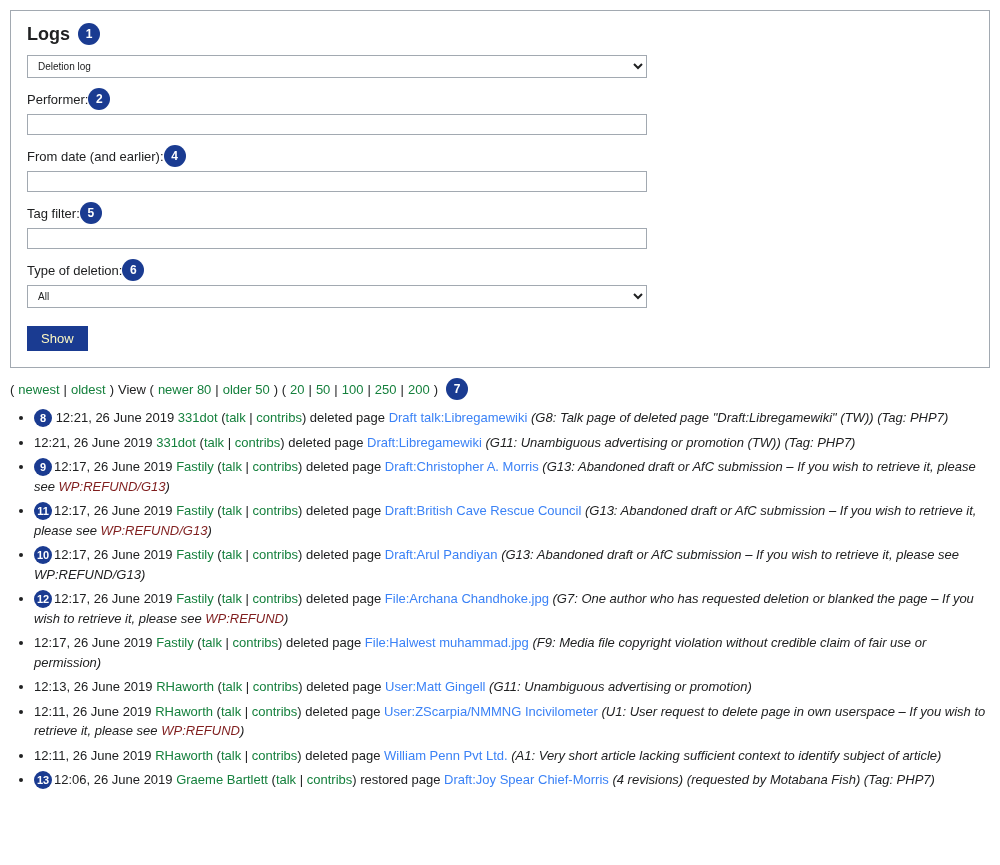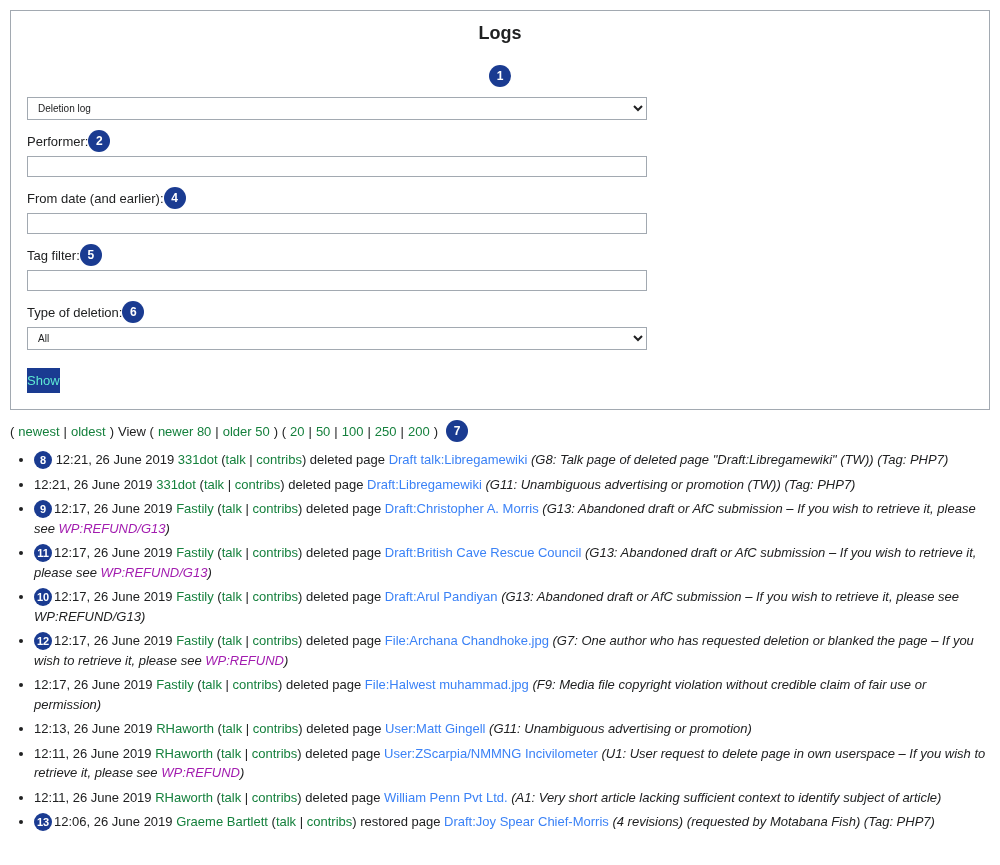--- a/index.html
+++ b/index.html
@@ -14,22 +14,21 @@
       border: 1px solid #a2a9b1;
       padding: 12px 16px 16px 16px;
       margin-bottom: 10px;
     }
     .section-title {
       font-size: 18px;
       font-weight: bold;
       margin-bottom: 10px;
       display: flex;
       align-items: center;
-      gap: 21px;
-      flex-direction: column;
+      gap: 8px;
     }
     .circle-num {
       display: inline-flex;
       align-items: center;
       justify-content: center;
       width: 22px;
       height: 22px;
       background: #1a3b91;
       color: #fff;
       border-radius: 50%;
@@ -60,23 +59,23 @@
     select {
       max-width: 620px;
       appearance: auto;
     }
     .date-input {
       max-width: 260px;
       color: #72777d;
     }
     .show-btn {
       background: #1a3b91;
-      color: #5eead4;
+      color: #fef9c3;
       border: none;
-      padding: 5px 0;
+      padding: 5px 14px;
       font-size: 13px;
       cursor: pointer;
       margin-top: 8px;
     }
     .nav-line {
       font-size: 13px;
       margin-bottom: 8px;
       display: flex;
       align-items: center;
       gap: 4px;
@@ -98,21 +97,21 @@
     .log-entry .deleted-page {
       color: #3b82f6;
     }
     .log-entry .italic-text {
       font-style: italic;
     }
     .log-entry .tag {
       font-style: italic;
     }
     .log-entry .refund-link {
-      color: #a21caf;
+      color: #7f1d1d;
       text-align: center;
     }
   </style>
 </head>
 <body>
 
 <div class="outer-box">
   <div class="section-title">
     <span>Logs</span>
     <span class="circle-num">1</span>

